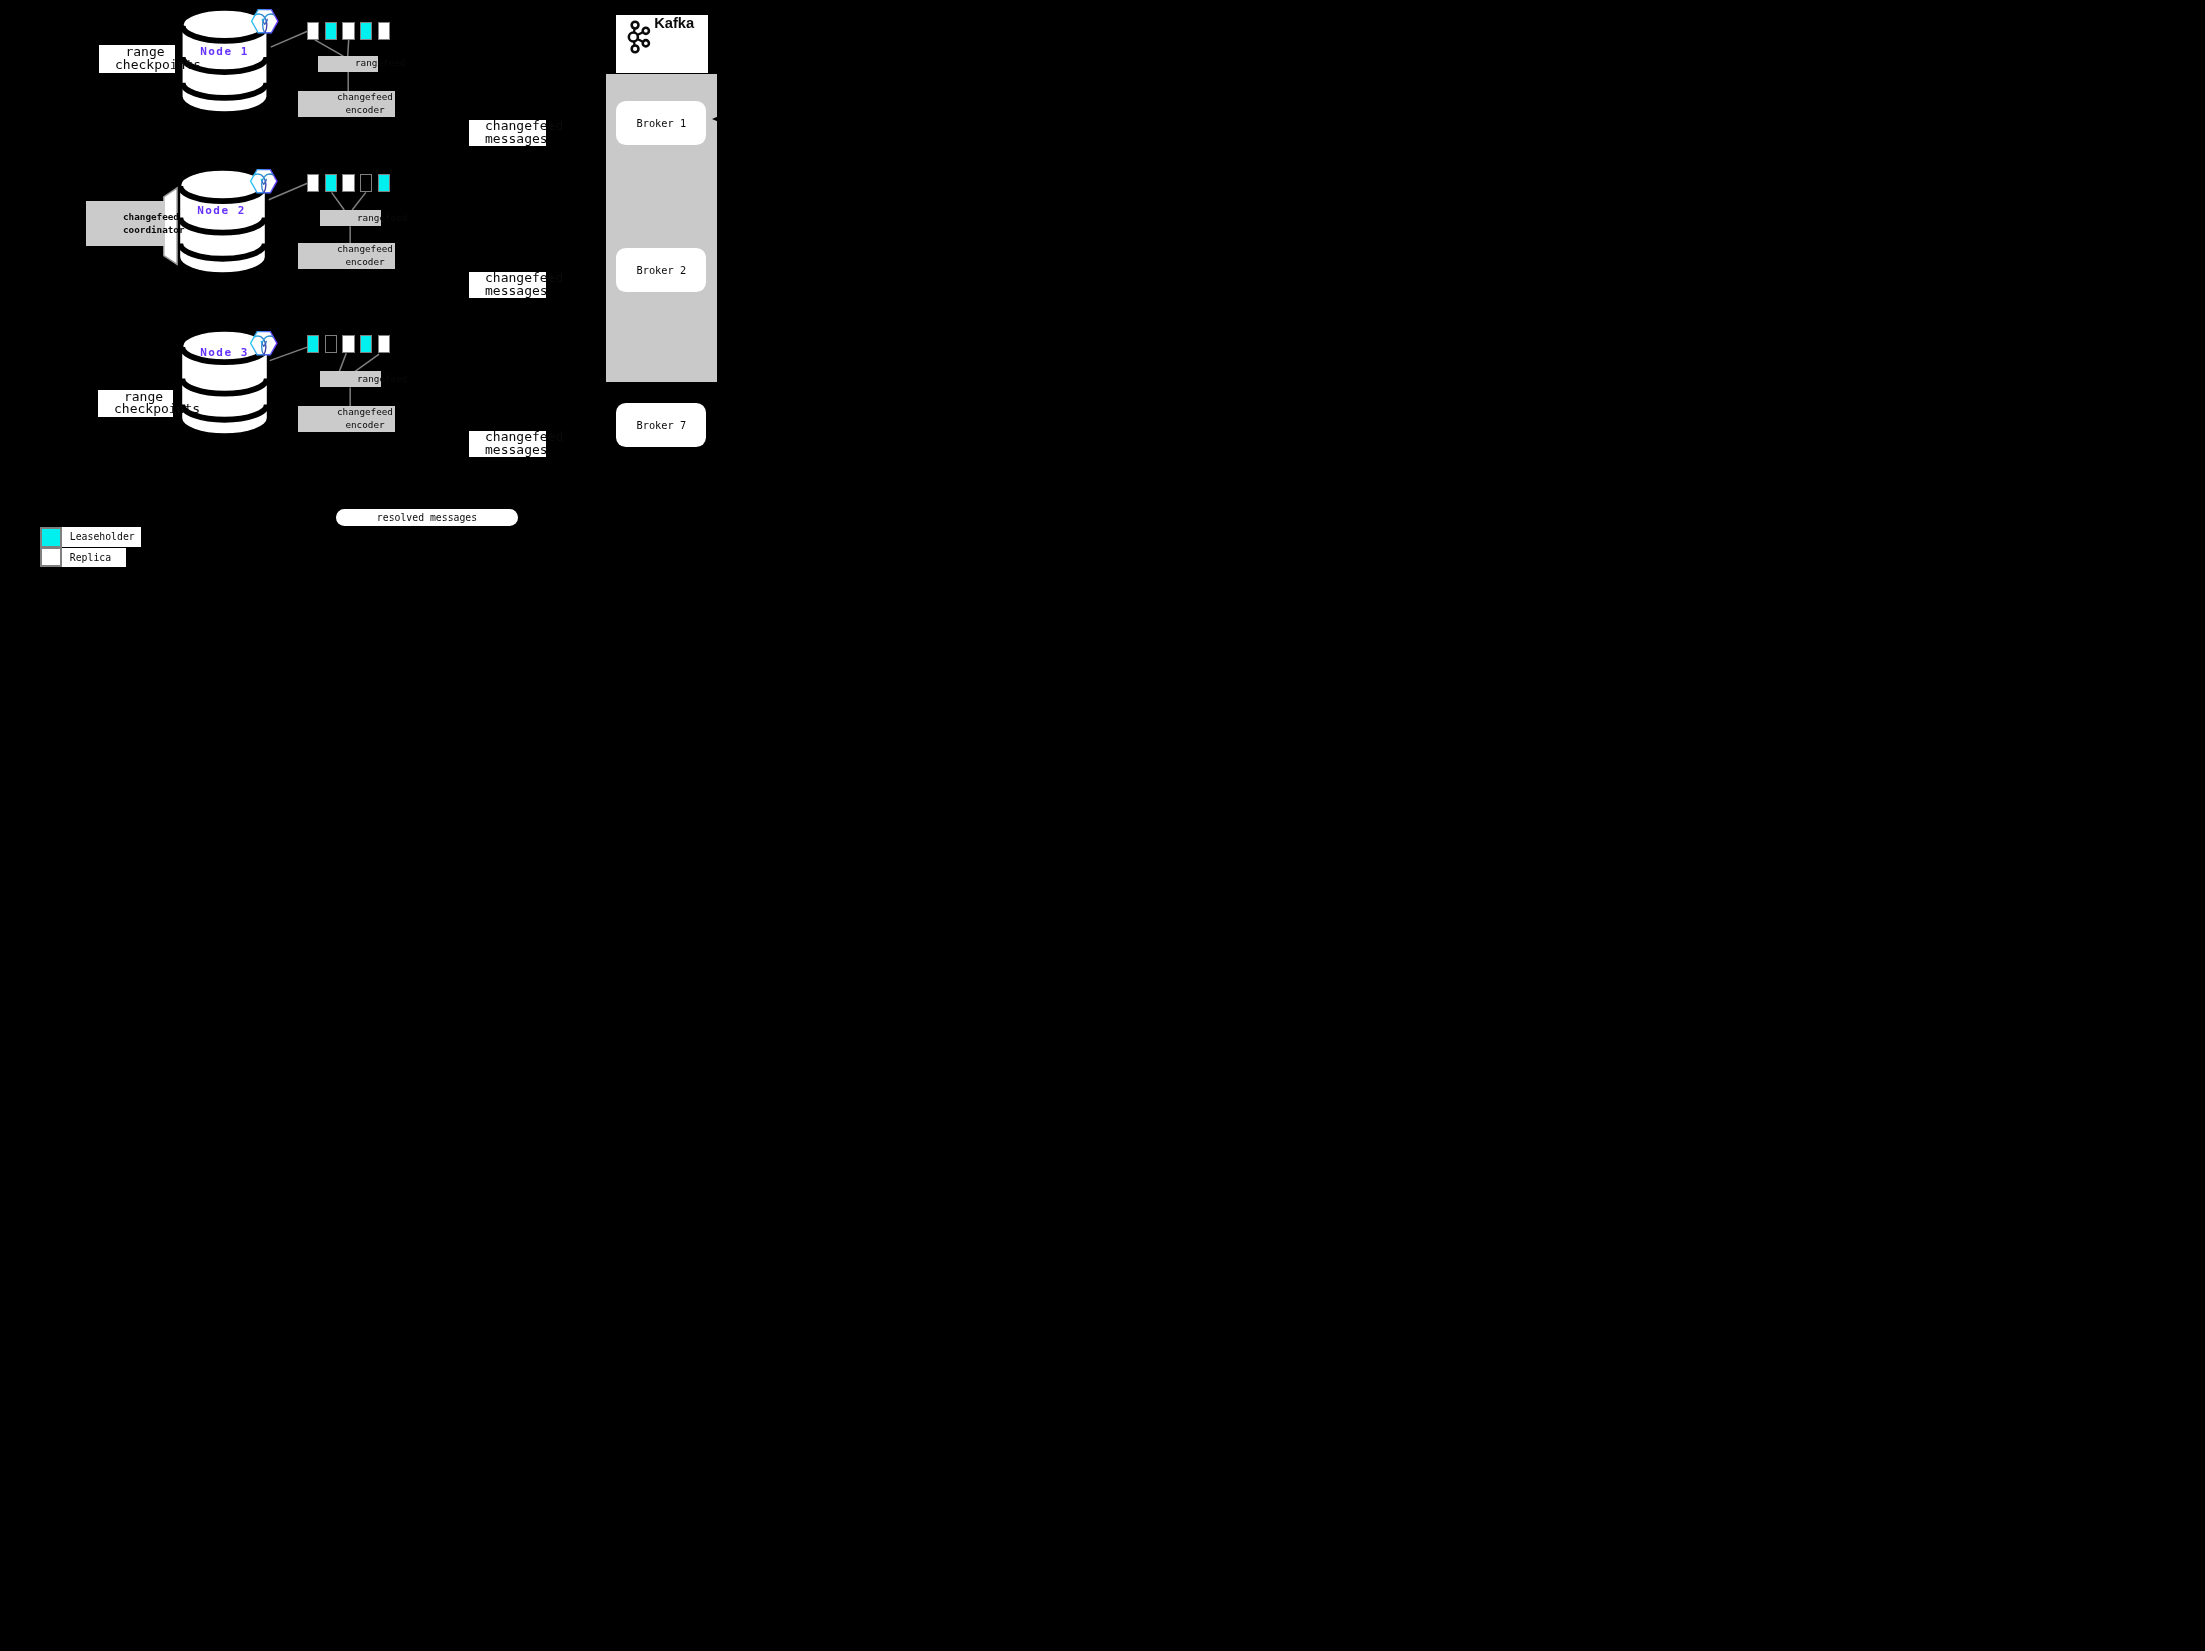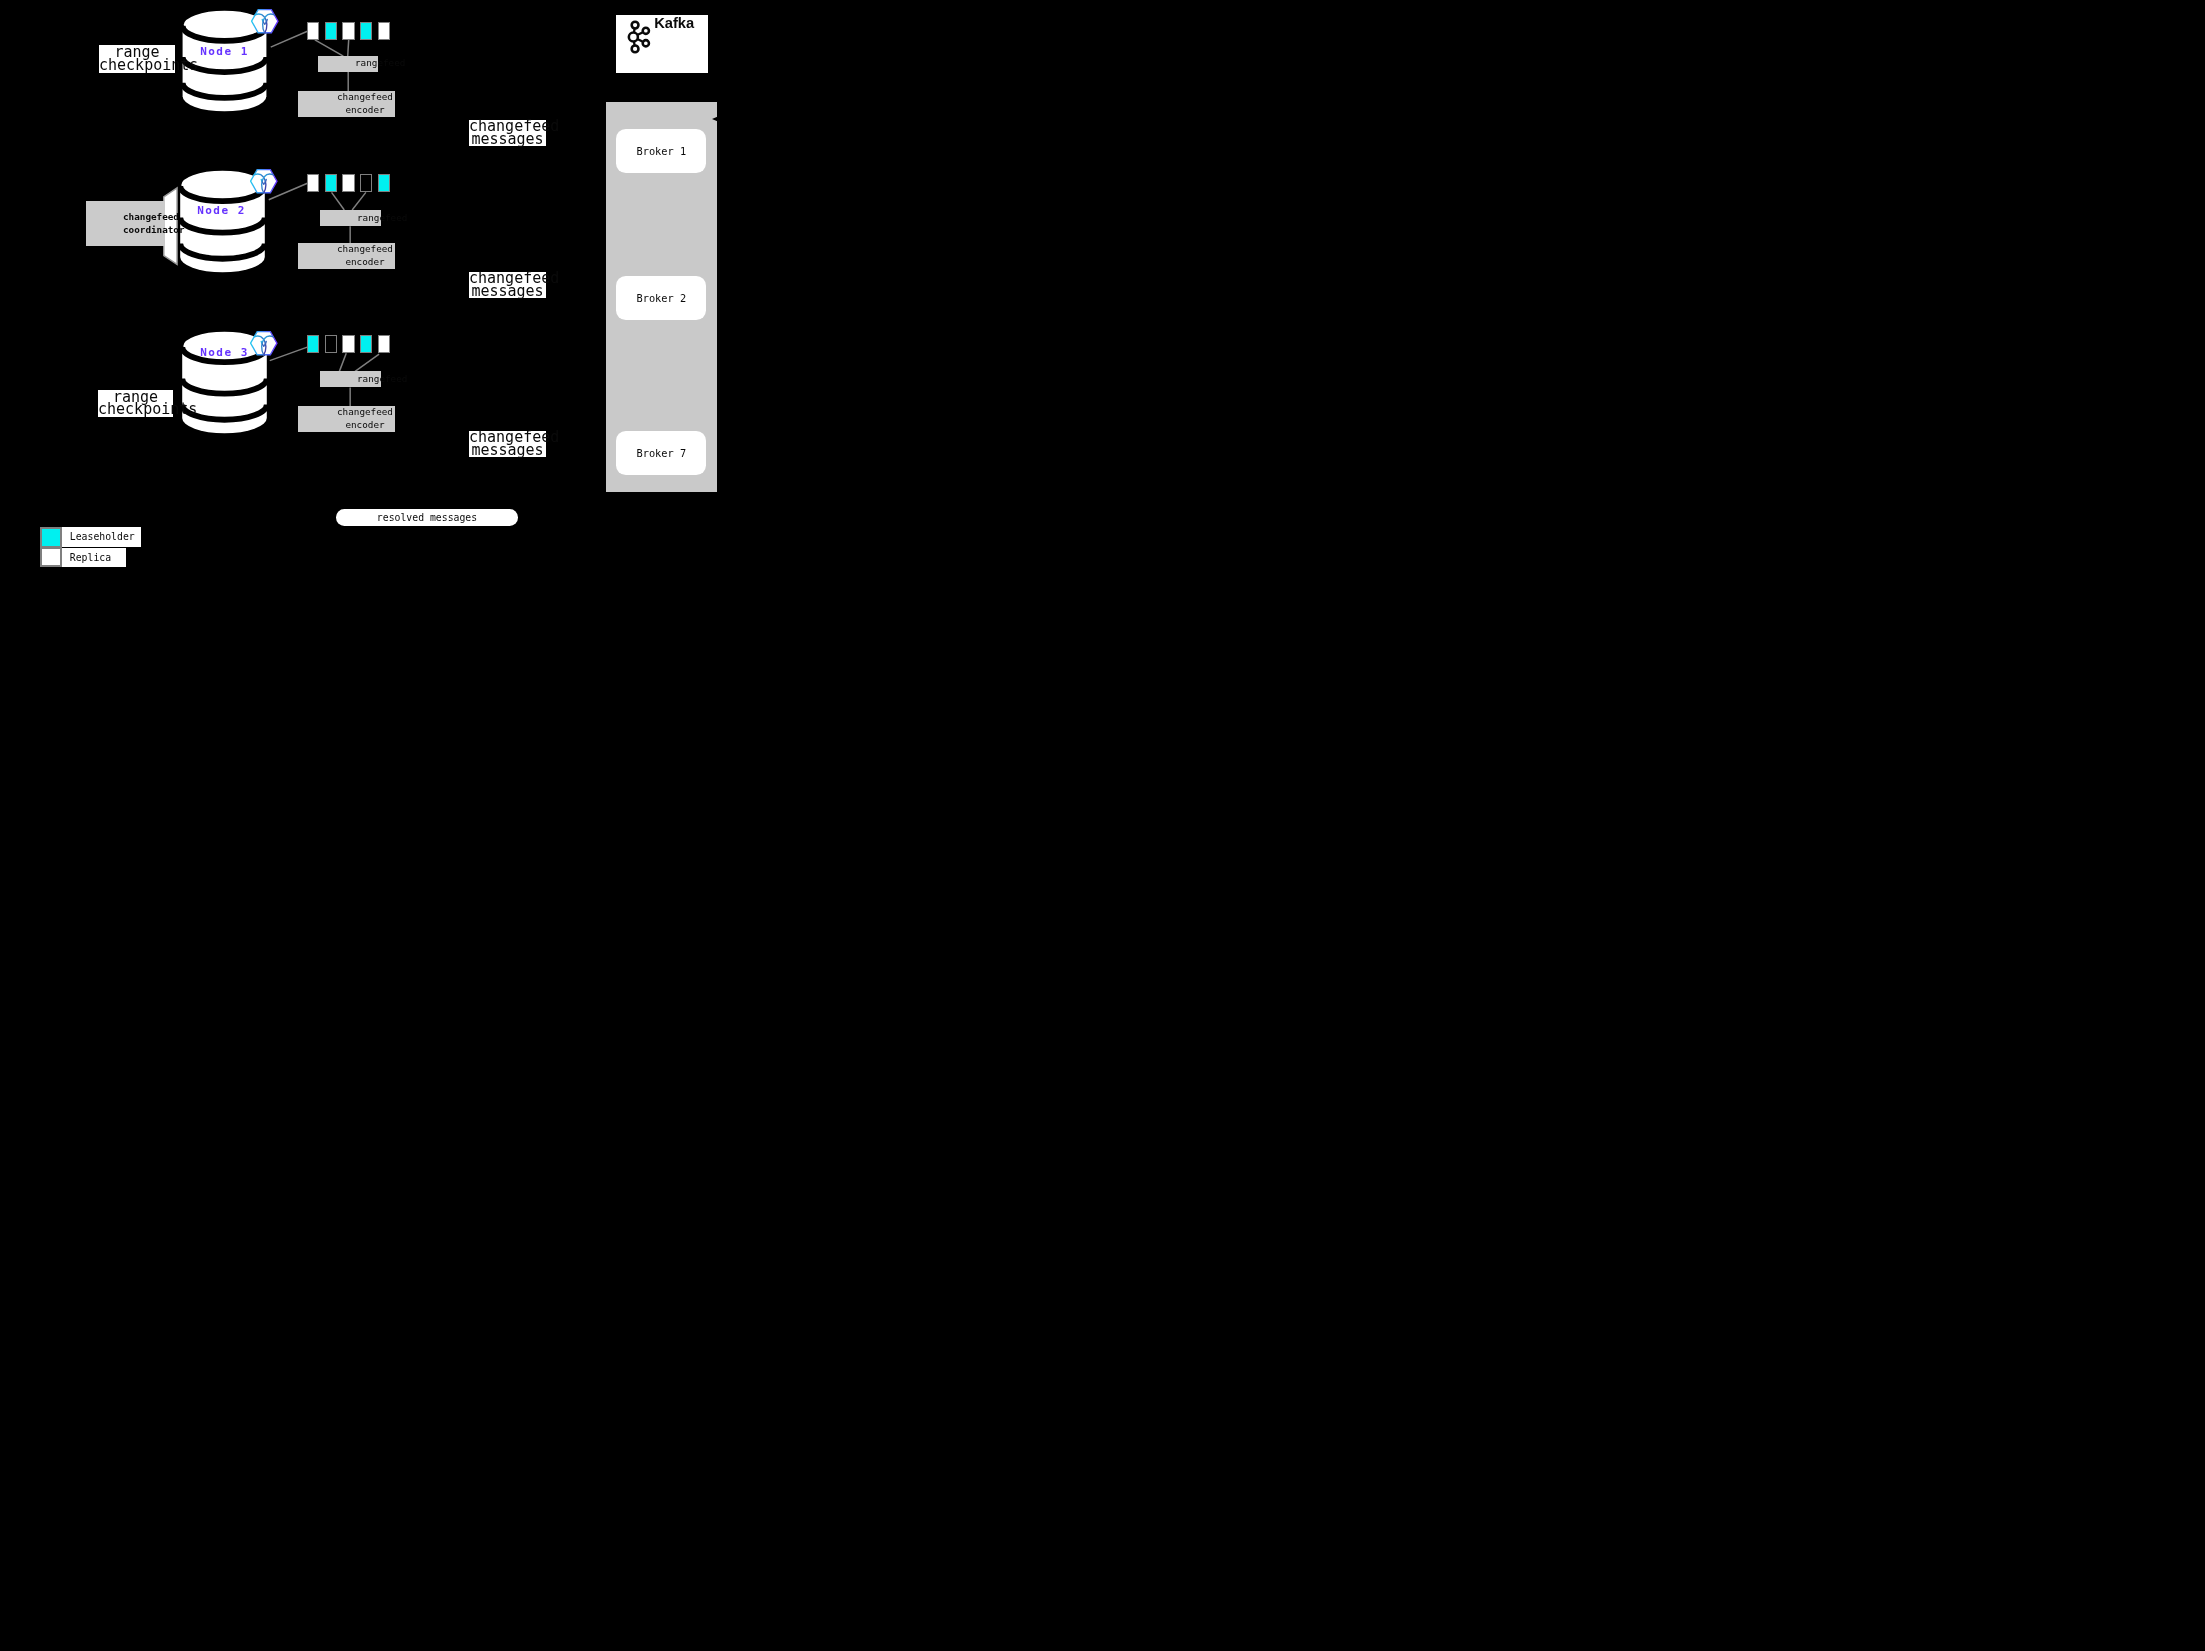--- a/index.html
+++ b/index.html
@@ -12,28 +12,28 @@
               letter-spacing:1.5px;color:var(--purple,#6633ff);}
   .ranges{position:absolute;display:flex;gap:5.4px;}
   .range{width:12.3px;height:18px;border:1.5px solid var(--border-gray,#7f7f7f);}
   .range.leaseholder{background:var(--cyan,#00f0f0);}
   .range.replica{background:#ffffff;}
   .range.none{background:transparent;}
   .graybox{position:absolute;background:var(--box-gray,#cbcbcb);color:#0a0a0a;
            text-align:center;font-size:9.3px;line-height:12.7px;display:flex;
            flex-direction:column;justify-content:center;padding-left:37px;}
   .whitebox{position:absolute;background:#ffffff;color:#0a0a0a;text-align:center;
-            font-size:15px;line-height:12.7px;display:flex;flex-direction:column;justify-content:center;}
+            font-size:13px;line-height:12.7px;display:flex;flex-direction:column;justify-content:center;padding-left:16px;}
   .coordinator{font-weight:bold;}
   .kafka-box{position:absolute;left:616px;top:14.7px;width:92px;height:58px;background:#fff;
              display:flex;}
   .kafka-word{font-family:"Liberation Sans",sans-serif;font-weight:bold;font-size:14.7px;color:#0a0a0a;
               margin-left:2.9px;}
-  .broker-container{position:absolute;left:606px;top:74px;width:111px;height:390px;
-                    background:var(--container-gray,#c9c9c9);margin-top:28px;}
+  .broker-container{position:absolute;left:606px;top:74px;width:111px;height:308px;
+                    background:var(--container-gray,#c9c9c9);}
   .broker{position:absolute;left:10.3px;width:90px;height:44px;background:#fff;border-radius:9.8px;
           display:flex;align-items:center;justify-content:center;font-size:10.3px;color:#0a0a0a;}
   .pill{position:absolute;left:336px;top:509px;width:182px;height:16.7px;background:#fff;border-radius:8.3px;
         display:flex;align-items:center;justify-content:center;font-size:9.8px;color:#0a0a0a;}
   .arrowhead-left{position:absolute;left:712px;top:116px;width:0;height:0;
         border-top:3.9px solid transparent;border-bottom:3.9px solid transparent;border-right:7.8px solid #000;}
   .swatch{position:absolute;border:2px solid var(--border-gray,#7f7f7f);}
   .legend-label{position:absolute;background:#fff;color:#0a0a0a;font-size:9.8px;
                 display:flex;align-items:center;padding-left:7.8px;}
 </style>

